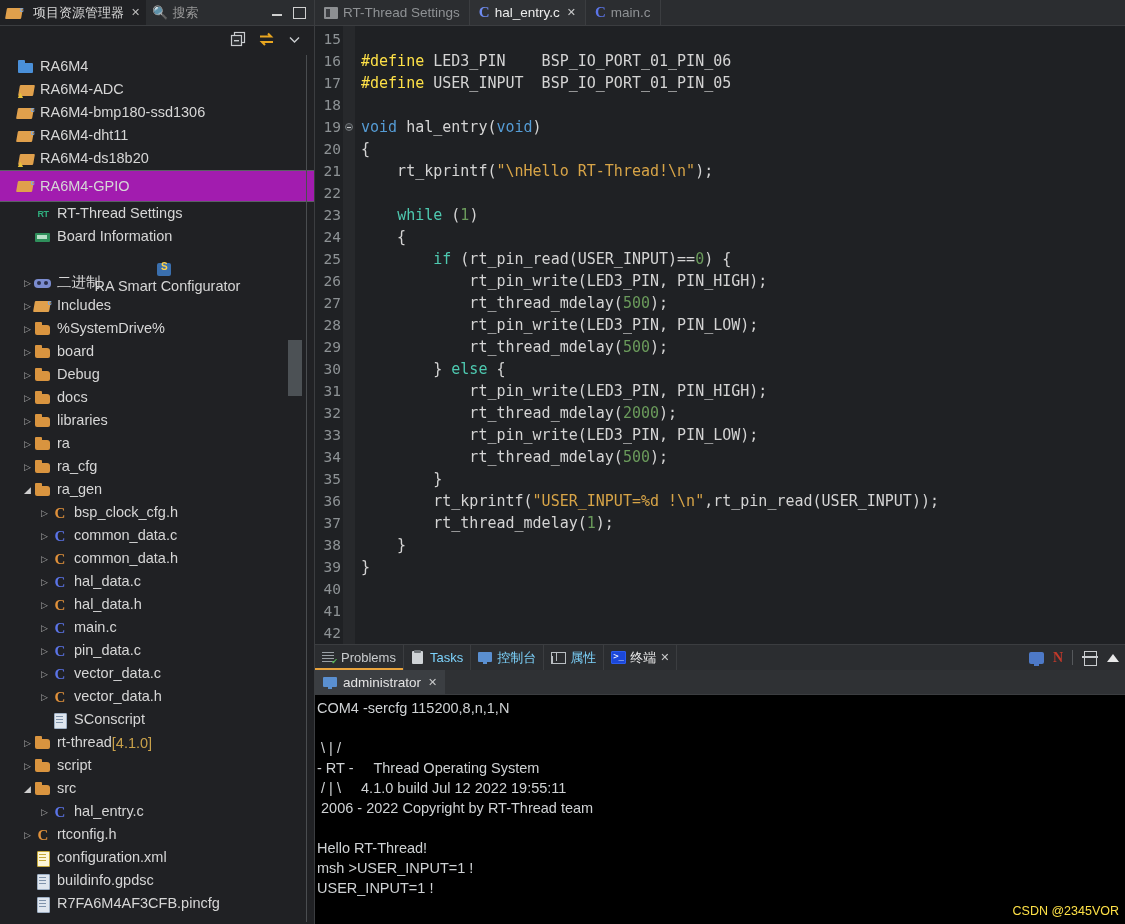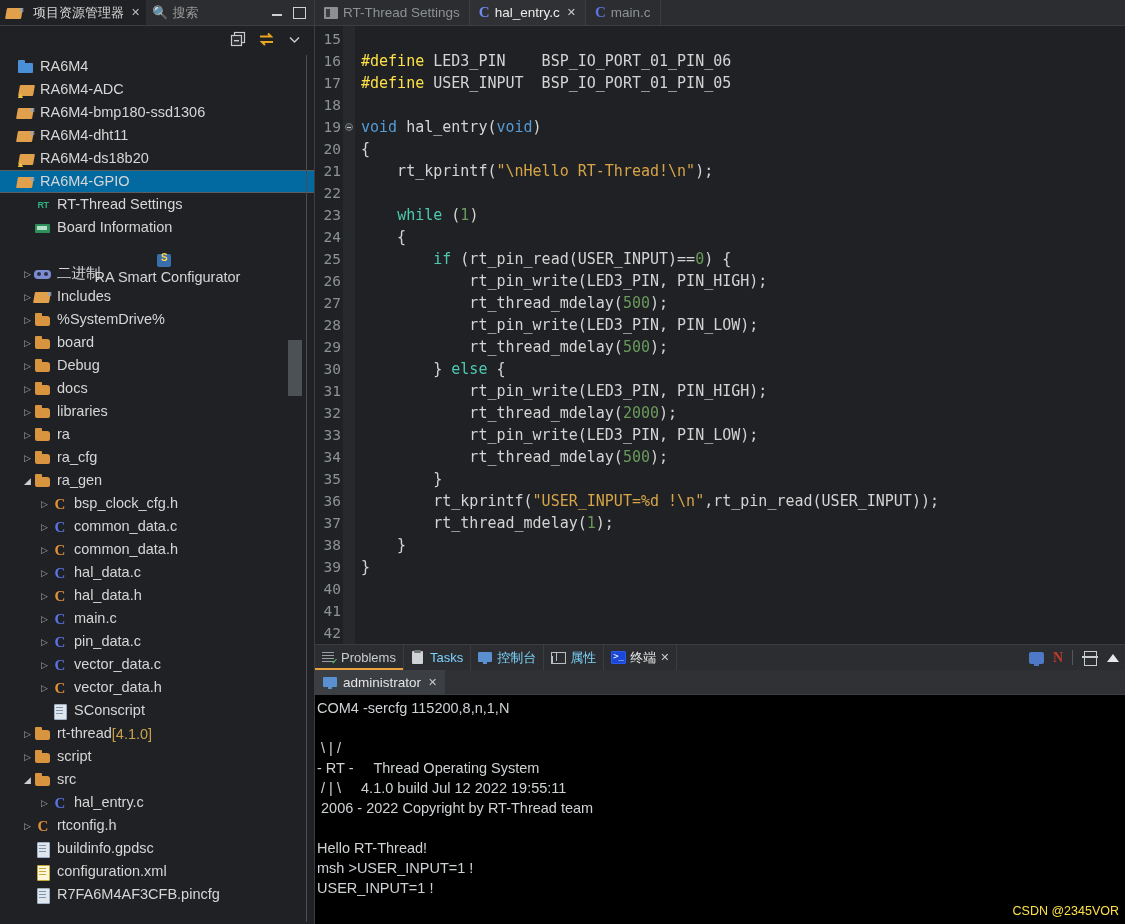--- a/index.html
+++ b/index.html
@@ -29,22 +29,22 @@
                         border:1.5px solid #cfcfcf; }
 
   .side-toolbar { height: 27px; background: #202124; display: flex; align-items: center;
                   justify-content: flex-end; gap: 11px; padding-right: 11px; }
   .tb-ico { width: 17px; height: 17px; position: relative; cursor: default; }
 
   .tree { position: absolute; top: 53px; left: 0; right: 0; bottom: 0; overflow: hidden;
           padding-top: 2px; }
   .trow { height: 23px; display: flex; align-items: center; font-size: 14.5px;
           color: #d6d6d6; white-space: nowrap; padding-left: 4px; }
-  .trow.sel { background: #0369a1; border-top: 1px solid #5a5f64; border-bottom: 1px solid #5a5f64;
-              height: 23px; }
+  .trow.sel { background: #a21caf; border-top: 1px solid #5a5f64; border-bottom: 1px solid #5a5f64;
+              height: 32px; }
   .arrow { width: 13px; flex: 0 0 13px; text-align: center; color: #a6a6a6; font-size: 9px; }
   .arrow.open { color: #cfcfcf; }
   .ico { width: 18px; flex: 0 0 18px; height: 16px; position: relative; margin-right: 5px; }
   .tlabel { line-height: 1; }
   .tdim { color: #c9a14a; }
 
   
   .ic-folder::before { content:""; position:absolute; left:1px; top:4px; width:15px; height:10px;
      background:#d9943f; border-radius:1px 3px 2px 2px; }
   .ic-folder::after { content:""; position:absolute; left:1px; top:1.5px; width:7px; height:4px;
@@ -402,27 +402,27 @@
           <span class="ico ic-c-blue">C</span>
           <span class="tlabel">hal_entry.c</span>
         </div>
         <div class="trow" style="padding-left: 21px;">
           <span class="arrow">▷</span>
           <span class="ico ic-c-orange">C</span>
           <span class="tlabel">rtconfig.h</span>
         </div>
         <div class="trow" style="padding-left: 21px;">
           <span class="arrow"></span>
+          <span class="ico ic-file-y"></span>
+          <span class="tlabel">configuration.xml</span>
+        </div>
+        <div class="trow" style="padding-left: 21px;">
+          <span class="arrow"></span>
           <span class="ico ic-file"></span>
           <span class="tlabel">buildinfo.gpdsc</span>
-        </div>
-        <div class="trow" style="padding-left: 21px;">
-          <span class="arrow"></span>
-          <span class="ico ic-file-y"></span>
-          <span class="tlabel">configuration.xml</span>
         </div>
         <div class="trow" style="padding-left: 21px;">
           <span class="arrow"></span>
           <span class="ico ic-file"></span>
           <span class="tlabel">R7FA6M4AF3CFB.pincfg</span>
         </div>
       </div>
     <div class="side-scroll"></div>
     <div class="side-scroll-thumb"></div>
   </div>

